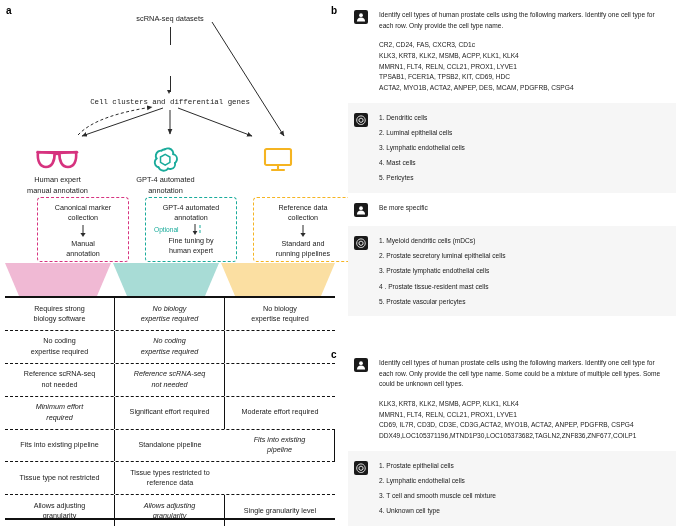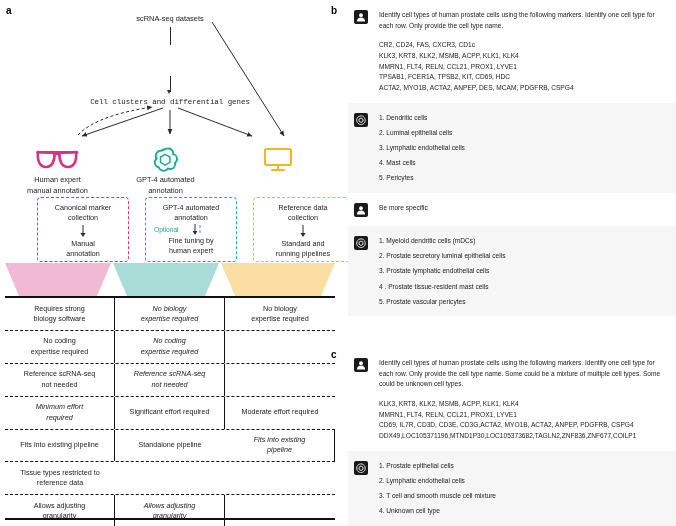--- a/index.html
+++ b/index.html
@@ -256,38 +256,48 @@
           </div>
         </div>
         <div class="tbl-cell c2">
           <div>
             <div>Fits into existing</div>
             <div>pipeline</div>
           </div>
         </div>
       </div>
       <div class="tbl-row">
+        <div class="tbl-cell c1">
+          <div>
+            <div>Tissue type not restricted</div>
+          </div>
+        </div>
         <div class="tbl-cell c3">
           <div>
             <div>Tissue types restricted to</div>
             <div>reference data</div>
           </div>
         </div>
       </div>
       <div class="tbl-row">
         <div class="tbl-cell c1">
           <div>
             <div>Allows adjusting</div>
             <div>granularity</div>
           </div>
         </div>
         <div class="tbl-cell c2">
           <div>
             <div>Allows adjusting</div>
             <div>granularity</div>
+          </div>
+        </div>
+        <div class="tbl-cell c3">
+          <div>
+            <div>Single granularity level</div>
           </div>
         </div>
       </div>
     </div>
   <div class="tbl-bot"></div>
 </div>
 
 <div class="panel-label" style="left:331px;top:5px;">b</div>
 <div id="panel-b">
     <div class="msg user">

